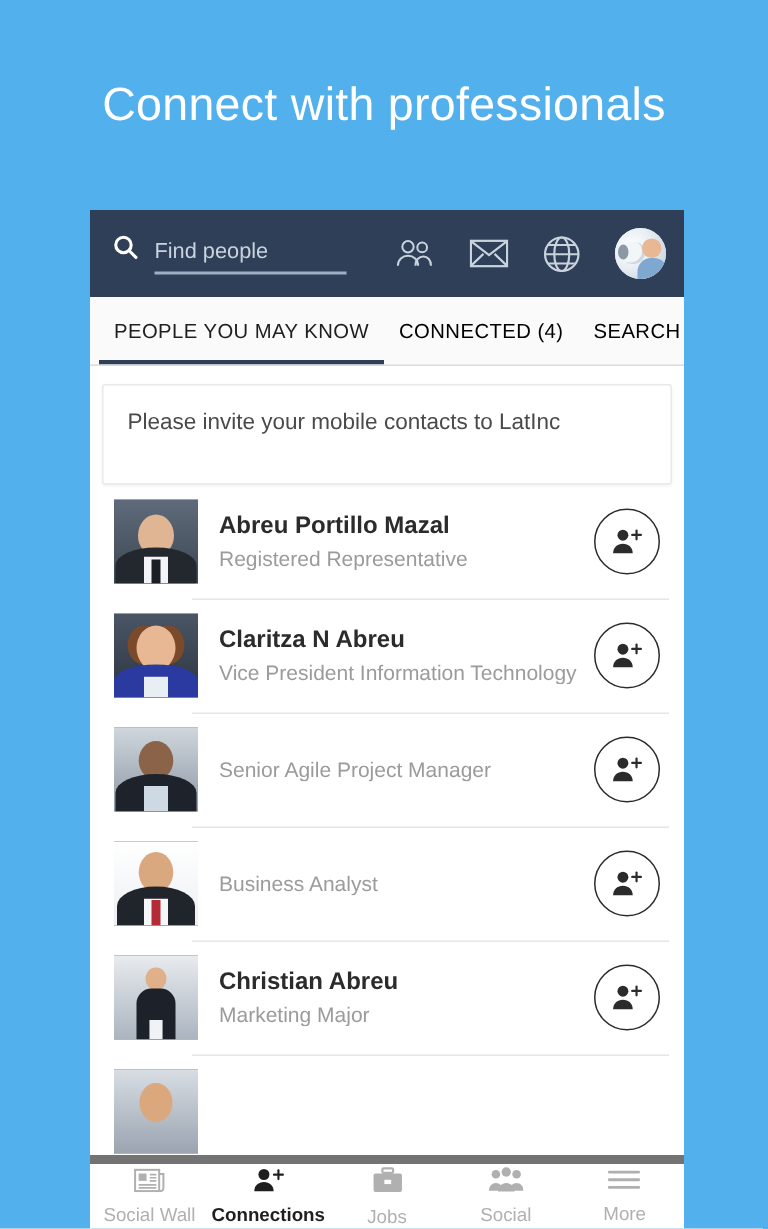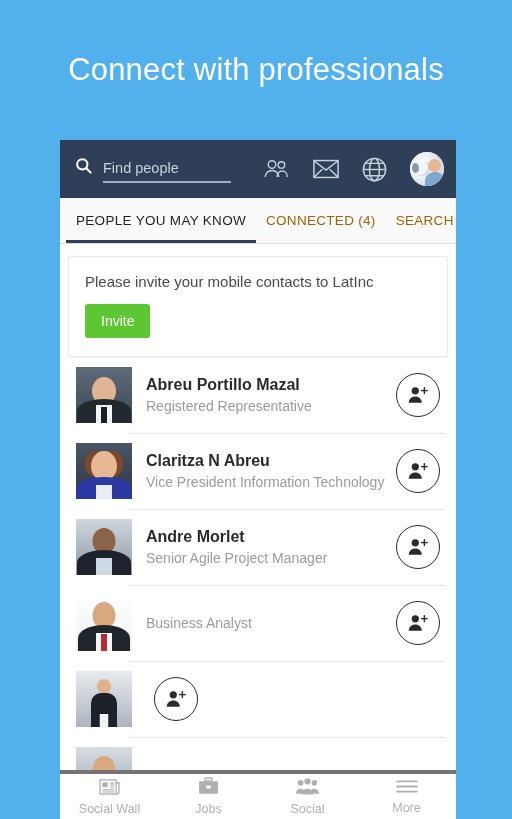--- a/index.html
+++ b/index.html
@@ -126,21 +126,21 @@
     border-bottom: 1px solid #dcdcdc;
     overflow: hidden;
     white-space: nowrap;
   }
   .tab {
     display: flex;
     align-items: center;
     padding: 0 10px;
     font-size: 13.5px;
     letter-spacing: .3px;
-    color: #a16207;
+    color: #000000;
     position: relative;
     flex: 0 0 auto;
   }
   .tab.active { color: #1f1f1f; font-weight: 400; }
   .tab.active::after {
     content: "";
     position: absolute;
     left: 0; right: 0; bottom: 0;
     height: 3px;
     background: #2e3f57;
@@ -250,21 +250,21 @@
   }
   .pp-tie {
     position: absolute; left: 50%; transform: translateX(-50%);
     bottom: 0; width: 6px; height: 16px;
   }
 
   
   .bottom-nav {
     flex: 0 0 49px;
     background: #ffffff;
-    border-top: 4px solid #737373;
+    border-top: 6px solid #737373;
     display: flex;
     align-items: center;
   }
   .nav-item {
     flex: 1 1 0;
     display: flex;
     flex-direction: column;
     align-items: center;
     justify-content: center;
     gap: 3px;
@@ -347,21 +347,20 @@
     <div class="tab">
       <span>SEARCH</span>
     </div>
 
   </div>
 
   <div class="scroll-body">
 
     <div class="invite-card">
       <div class="invite-text">Please invite your mobile contacts to LatInc</div>
-      <button class="invite-btn">Invite</button>
     </div>
 
     <div class="people-list">
 
       <div class="person-row">
         <div class="person-photo">
           <span class="pp-bg" style="background:linear-gradient(#5f6b7a,#3d4754)"></span>
           <span class="pp-head" style="top:10px;width:24px;height:28px;background:#e0b593"></span>
           <span class="pp-shoulders" style="width:54px;height:24px;background:#23272e"></span>
           <span class="pp-shirt"></span>
@@ -403,21 +402,20 @@
       </div>
 
       <div class="person-row">
         <div class="person-photo">
           <span class="pp-bg" style="background:linear-gradient(#cfd6dd,#8d98a4)"></span>
           <span class="pp-head" style="top:9px;width:23px;height:26px;background:#8a6348"></span>
           <span class="pp-shoulders" style="width:54px;height:25px;background:#1e232b"></span>
           <span class="pp-shirt" style="background:#cfd9e4;height:17px"></span>
         </div>
         <div class="person-info">
-          <div class="person-name">Andre Morlet</div>
           <div class="person-title">Senior Agile Project Manager</div>
         </div>
         <div class="connect-btn">
           <svg width="22" height="20" viewBox="0 0 24 22" fill="none" stroke="#2b2b2b" stroke-width="1.6">
             <circle cx="9" cy="6.4" r="4" fill="#2b2b2b" stroke="none"></circle>
             <path d="M1.8 19.6c0-4.3 3.2-7 7.2-7s7.2 2.7 7.2 7z" fill="#2b2b2b" stroke="none"></path>
             <line x1="19" y1="3" x2="19" y2="9.4" stroke-linecap="round"></line>
             <line x1="15.8" y1="6.2" x2="22.2" y2="6.2" stroke-linecap="round"></line>
           </svg>
         </div>
@@ -444,20 +442,24 @@
         </div>
       </div>
 
       <div class="person-row">
         <div class="person-photo">
           <span class="pp-bg" style="background:linear-gradient(#e8ebee,#aab4bf)"></span>
           <span class="pp-head" style="top:8px;width:14px;height:15px;background:#e0b08a"></span>
           <span class="pp-shoulders" style="width:26px;height:34px;background:#1d2129;border-radius:10px 10px 0 0"></span>
           <span class="pp-shirt" style="background:#f0f3f6;height:13px;width:9px"></span>
         </div>
+        <div class="person-info">
+          <div class="person-name">Christian Abreu</div>
+          <div class="person-title">Marketing Major</div>
+        </div>
         <div class="connect-btn">
           <svg width="22" height="20" viewBox="0 0 24 22" fill="none" stroke="#2b2b2b" stroke-width="1.6">
             <circle cx="9" cy="6.4" r="4" fill="#2b2b2b" stroke="none"></circle>
             <path d="M1.8 19.6c0-4.3 3.2-7 7.2-7s7.2 2.7 7.2 7z" fill="#2b2b2b" stroke="none"></path>
             <line x1="19" y1="3" x2="19" y2="9.4" stroke-linecap="round"></line>
             <line x1="15.8" y1="6.2" x2="22.2" y2="6.2" stroke-linecap="round"></line>
           </svg>
         </div>
       </div>
 
@@ -479,20 +481,31 @@
         <svg width="21" height="17" viewBox="0 0 22 18" fill="none" stroke="#b0b0b0" stroke-width="1.4">
           <rect x="1" y="2" width="17" height="15"></rect>
           <path d="M18 5h3v10a2 2 0 0 1-3 1.7"></path>
           <rect x="3.5" y="4.6" width="5.6" height="5.2" fill="#b0b0b0" stroke="none"></rect>
           <path d="M11.4 5.4h4.6M11.4 7.6h4.6M11.4 9.8h4.6M3.5 12.6h12.5M3.5 14.8h12.5" stroke-width="1.2"></path>
         </svg>
       </span>
       <span class="nav-label">Social Wall</span>
     </div>
 
+    <div class="nav-item active">
+      <span>
+        <svg width="22" height="17" viewBox="0 0 24 19" fill="none" stroke="#1f1f1f" stroke-width="1.6">
+          <circle cx="8.6" cy="5.6" r="4.1" fill="#1f1f1f" stroke="none"></circle>
+          <path d="M1.4 18c0-4.2 3.2-6.8 7.2-6.8s7.2 2.6 7.2 6.8z" fill="#1f1f1f" stroke="none"></path>
+          <line x1="19.4" y1="2.4" x2="19.4" y2="9" stroke-linecap="round"></line>
+          <line x1="16.1" y1="5.7" x2="22.7" y2="5.7" stroke-linecap="round"></line>
+        </svg>
+      </span>
+      <span class="nav-label">Connections</span>
+    </div>
 
     <div class="nav-item">
       <span>
         <svg width="21" height="18" viewBox="0 0 22 19" fill="#b0b0b0">
           <rect x="7.2" y="1" width="7.6" height="3.1" rx="1" fill="none" stroke="#b0b0b0" stroke-width="1.5"></rect>
           <rect x="1" y="4.6" width="20" height="13" rx="1.4"></rect>
           <rect x="8.6" y="9" width="4.8" height="3" fill="#ffffff"></rect>
         </svg>
       </span>
       <span class="nav-label">Jobs</span>

